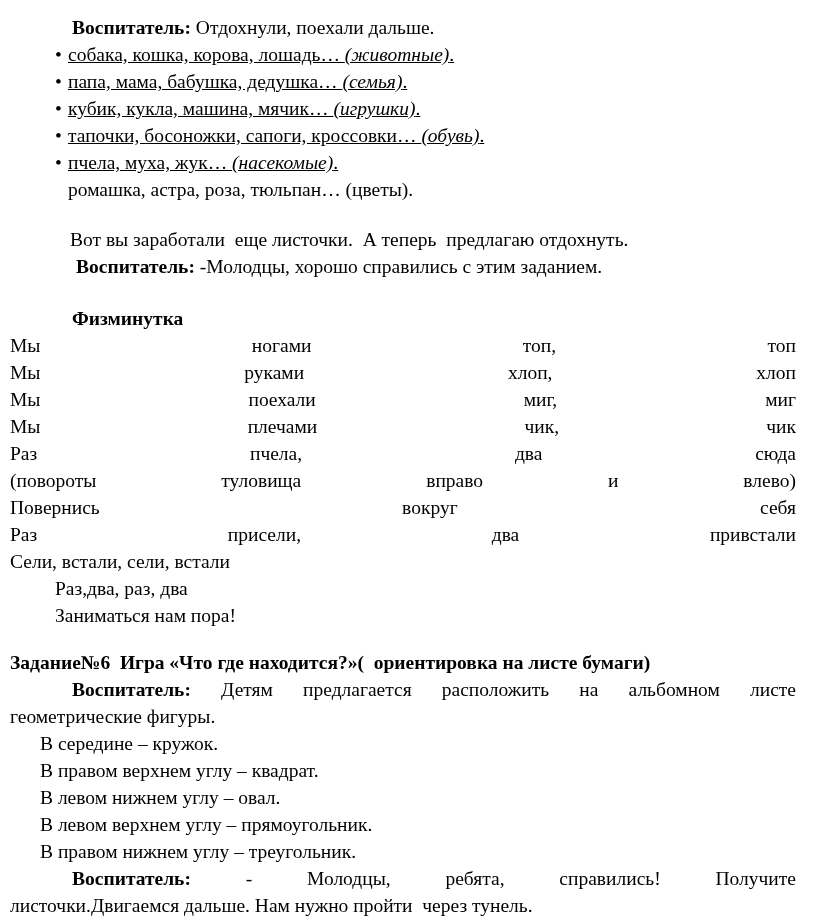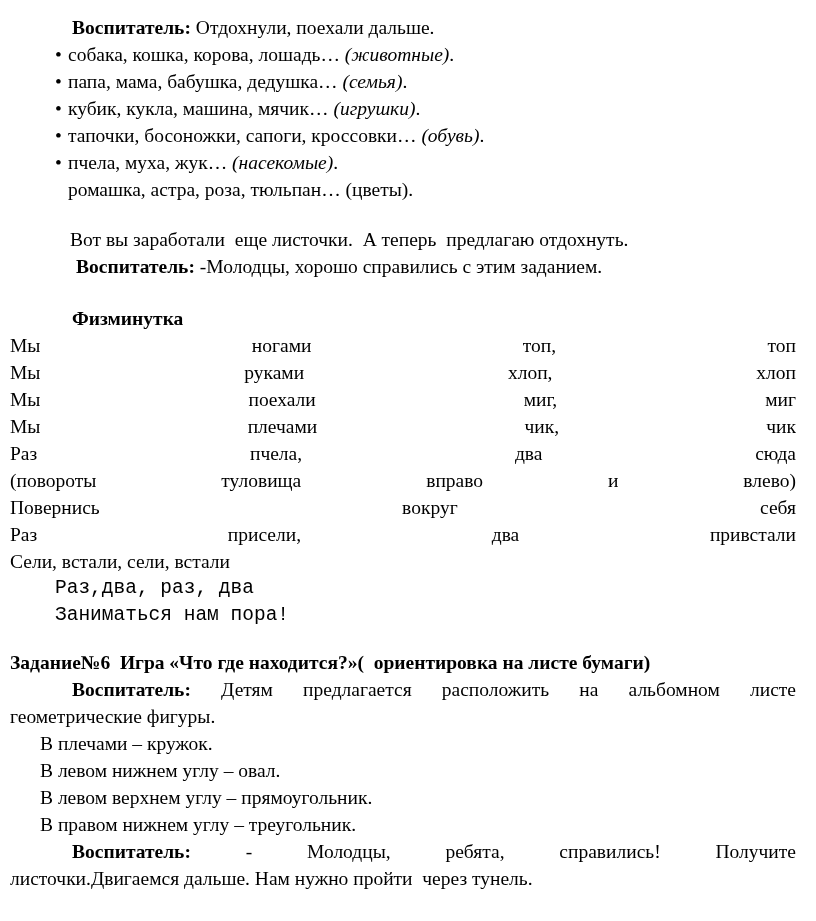--- a/index.html
+++ b/index.html
@@ -20,27 +20,27 @@
     font-family: "Liberation Serif", "DejaVu Serif", serif;
     font-size: 19.5px;
     line-height: 27px;
     color: #000000;
     background: #ffffff;
   }
   .ln { white-space: pre-wrap; }
   .b  { font-weight: bold; }
   .i  { font-style: italic; }
   .p30 { padding-left: 30px; }
-  .p45 { padding-left: 45px; font-family: Liberation Mono, monospace; }
+  .p45 { padding-left: 45px; }
   .p58 { padding-left: 58px; }
   .p60 { padding-left: 60px; }
   .p62 { padding-left: 62px; }
   .p66 { padding-left: 66px; }
   .t62 { text-indent: 62px; }
-  .bullet-line { padding-left: 45px; }
+  .bullet-line { padding-left: 45px; text-decoration: underline; }
   .dot { display: inline-block; width: 13px; }
   .just {
     white-space: normal;
     text-align: justify;
     text-align-last: justify;
     text-justify: inter-word;
   }
   .g20 { height: 20px; }
   .g23 { height: 23px; }
   .g25 { height: 25px; }
@@ -69,19 +69,20 @@
     <div class="ln just"><span class="">(повороты туловища вправо и влево)</span></div>
     <div class="ln just"><span class="">Повернись вокруг себя</span></div>
     <div class="ln just"><span class="">Раз присели, два привстали</span></div>
     <div class="ln "><span class="">Сели, встали, сели, встали</span></div>
     <div class="ln p45"><span class="">Раз,два, раз, два</span></div>
     <div class="ln p45"><span class="">Заниматься нам пора!</span></div>
     <div class="g20"></div>
     <div class="ln "><span class="b ">Задание№6  Игра «Что где находится?»(  ориентировка на листе бумаги)</span></div>
     <div class="ln just t62"><span class="b ">Воспитатель: </span><span class="">Детям предлагается расположить на альбомном листе</span></div>
     <div class="ln "><span class="">геометрические фигуры.</span></div>
-    <div class="ln p30"><span class="">В плечами – кружок.</span></div>
+    <div class="ln p30"><span class="">В середине – кружок.</span></div>
+    <div class="ln p30"><span class="">В правом верхнем углу – квадрат.</span></div>
     <div class="ln p30"><span class="">В левом нижнем углу – овал.</span></div>
     <div class="ln p30"><span class="">В левом верхнем углу – прямоугольник.</span></div>
     <div class="ln p30"><span class="">В правом нижнем углу – треугольник.</span></div>
     <div class="ln just t62"><span class="b ">Воспитатель: </span><span class="">- Молодцы, ребята, справились! Получите</span></div>
     <div class="ln "><span class="">листочки.Двигаемся дальше. Нам нужно пройти  через тунель.</span></div>
   </div>
 
 </body></html>

